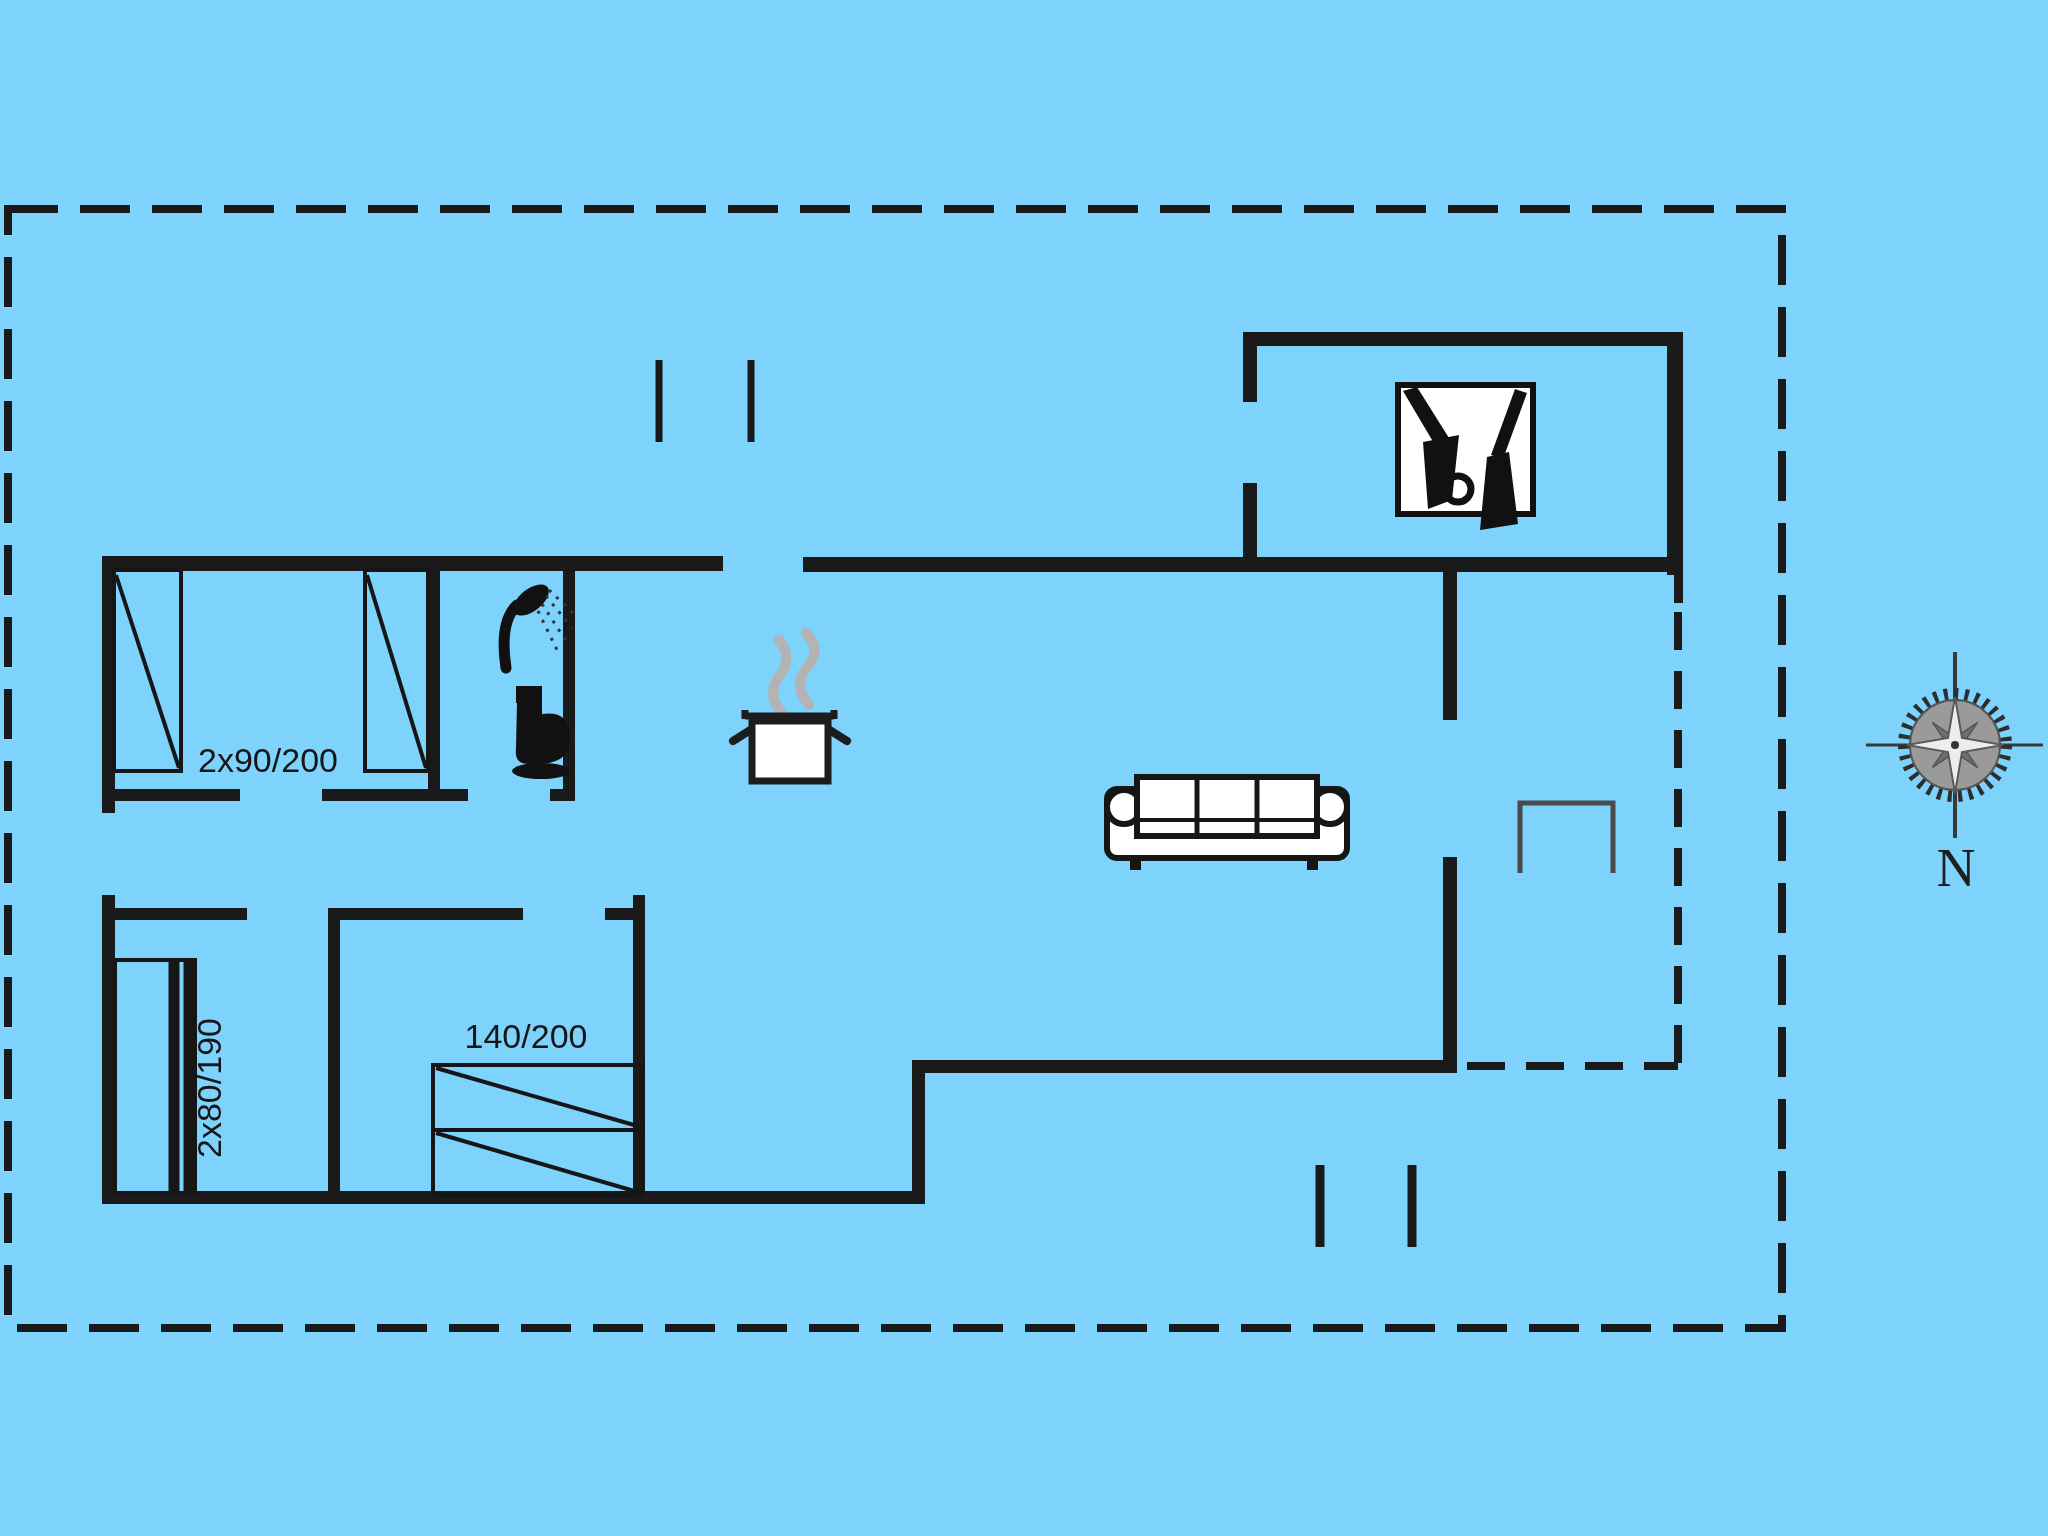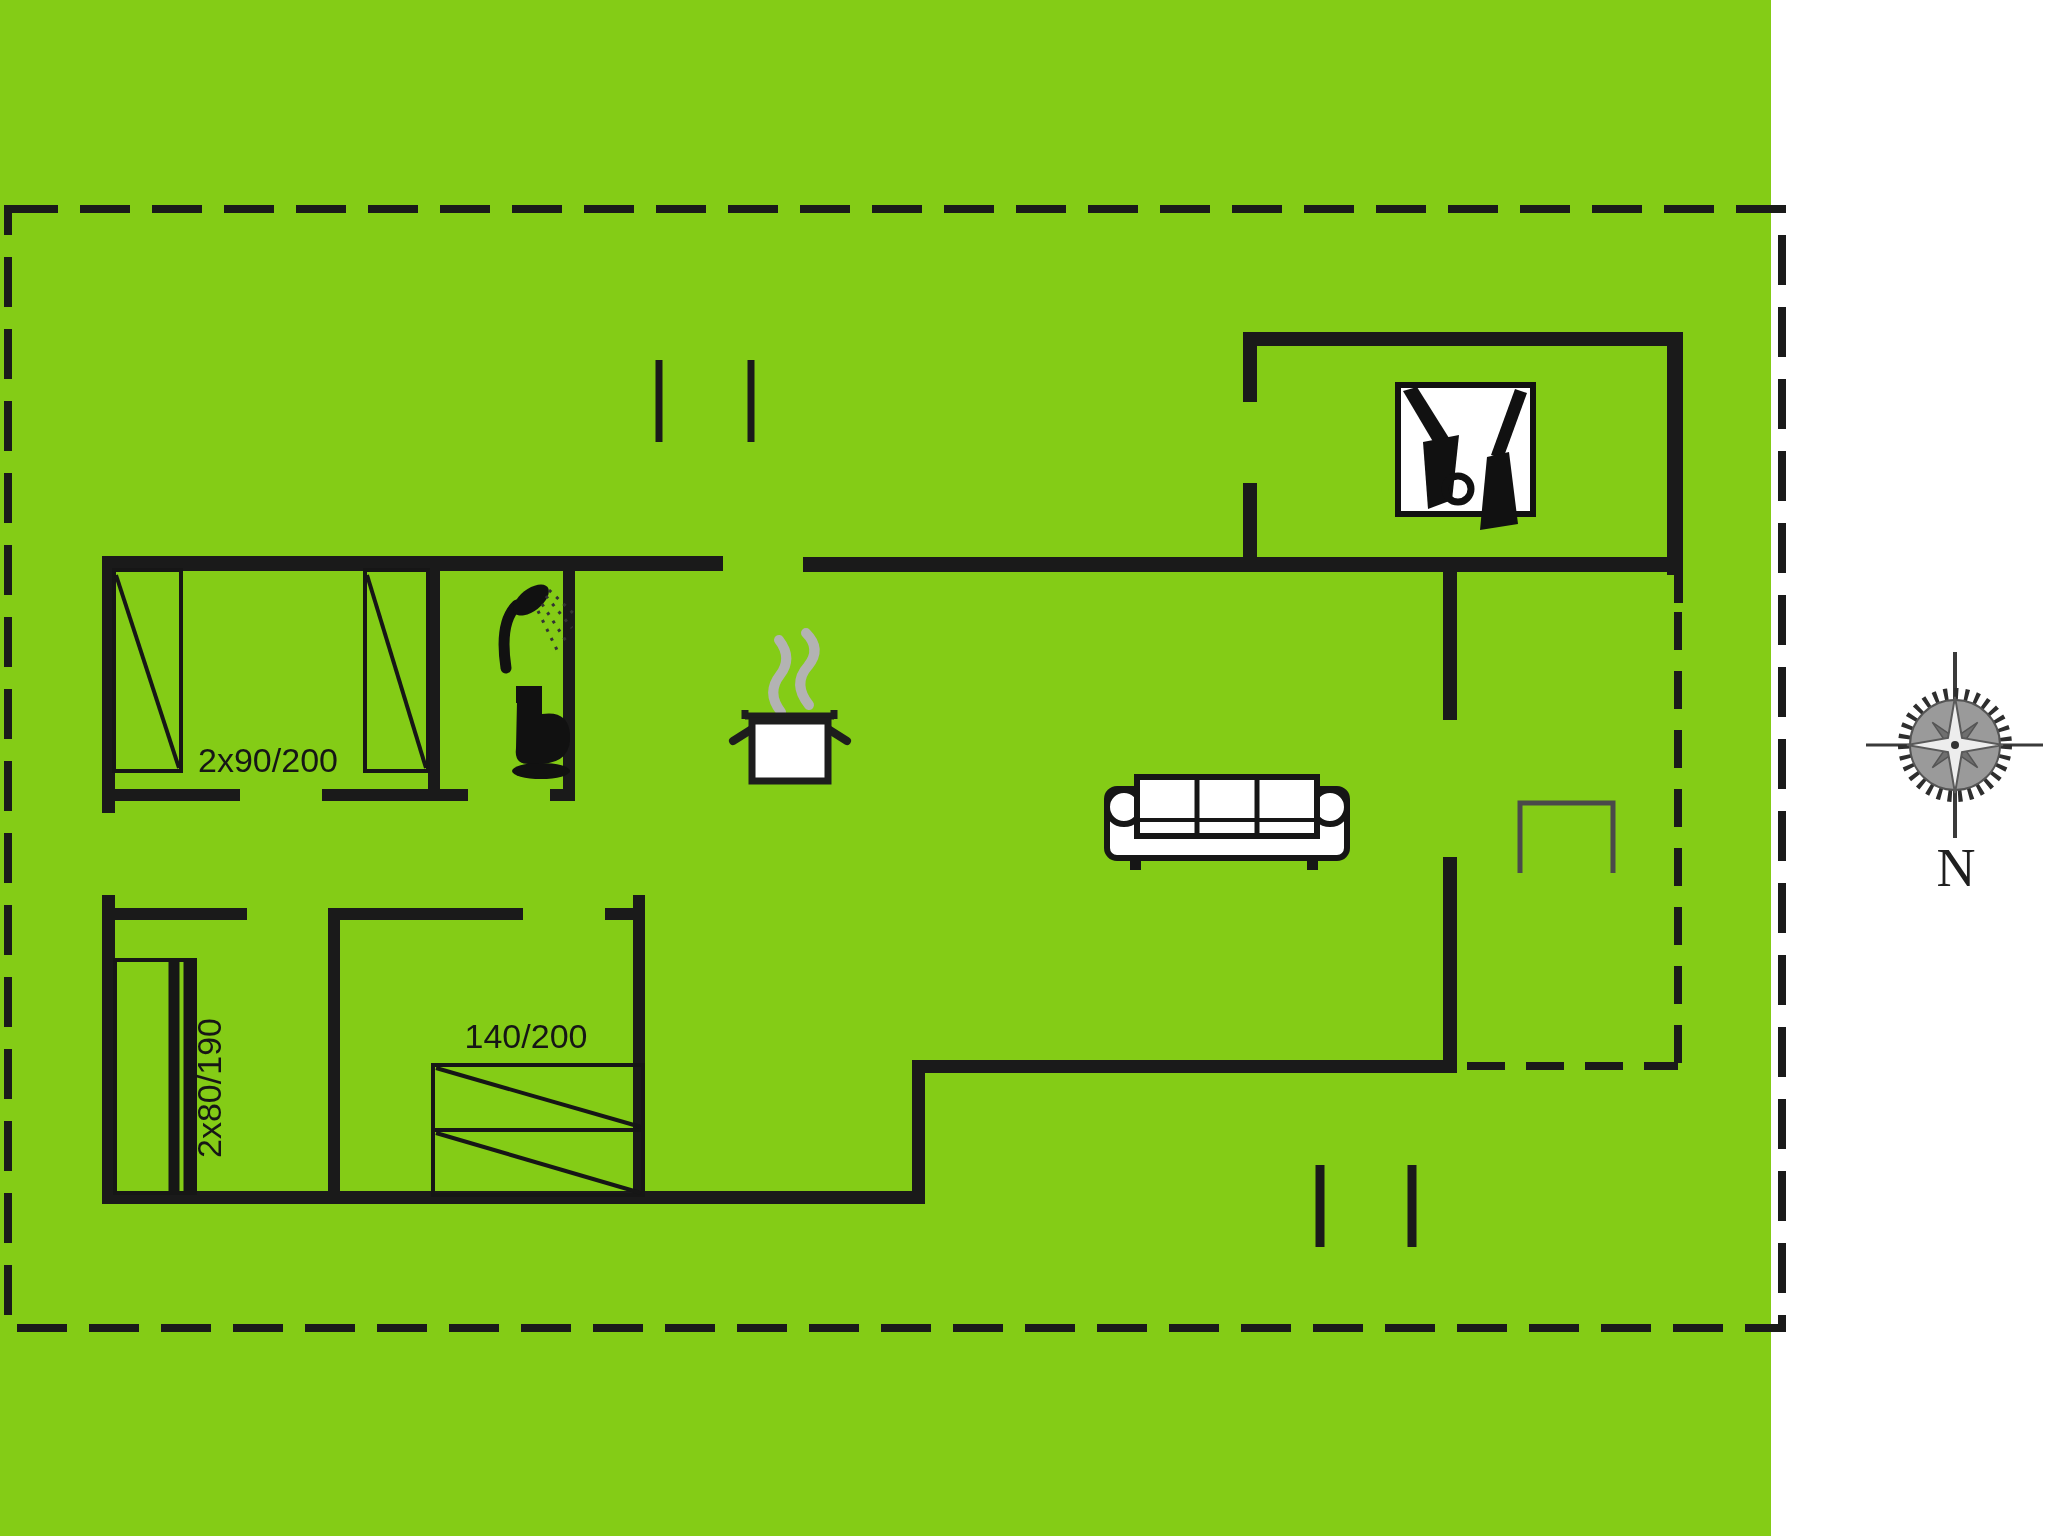--- a/index.html
+++ b/index.html
@@ -1,17 +1,17 @@
 <!DOCTYPE html>
 <html><head>
 <meta charset="utf-8">
 <style>
   html,body{margin:0;padding:0;background:#ffffff;}
   body{width:2048px;height:1536px;overflow:hidden;font-family:"Liberation Sans",sans-serif;}
-  .stage{position:relative;width:1771px;height:1536px;background:#84cc16;}
+  .stage{position:relative;width:2048px;height:1536px;background:#7dd3fc;}
   svg{position:absolute;left:0;top:0;}
   .plan-label{font-family:"Liberation Sans",sans-serif;font-size:34px;fill:#161616;}
   .north-label{font-family:"Liberation Serif",serif;font-size:54px;fill:#1f1f1f;}
 </style>
 </head>
 <body>
 
 <div class="stage">
 <svg width="2048" height="1536" viewBox="0 0 2048 1536">
 

